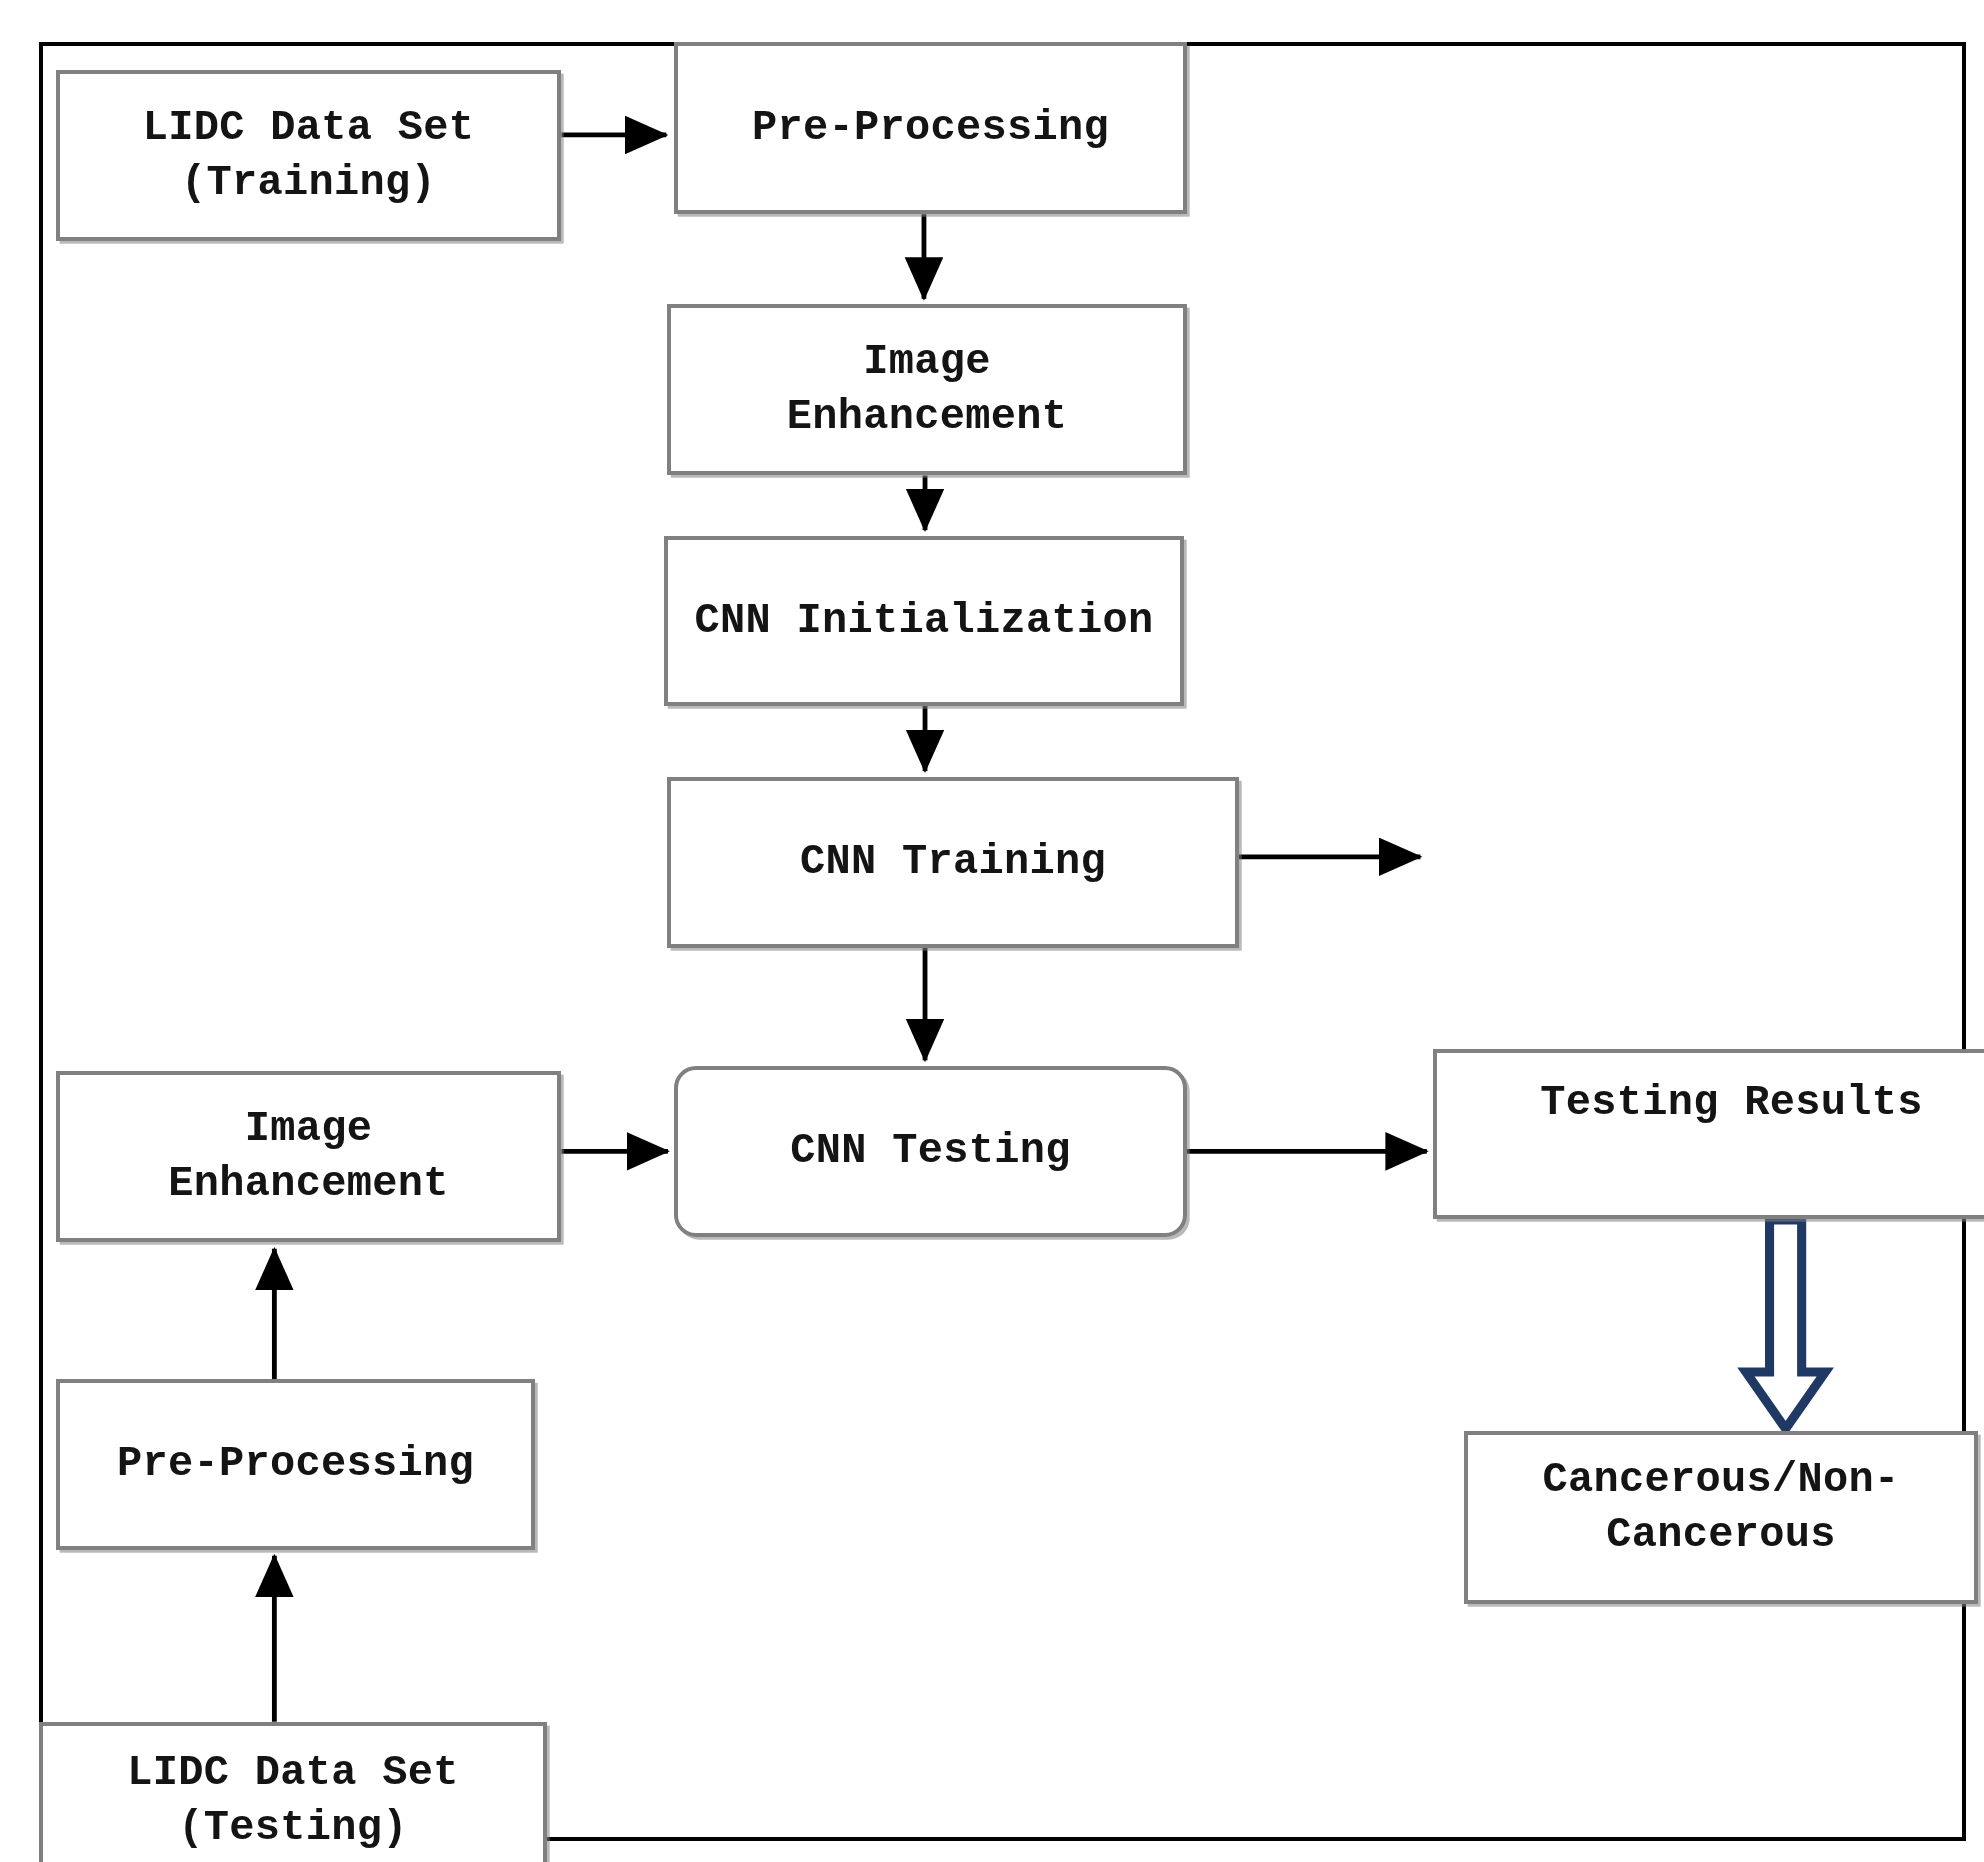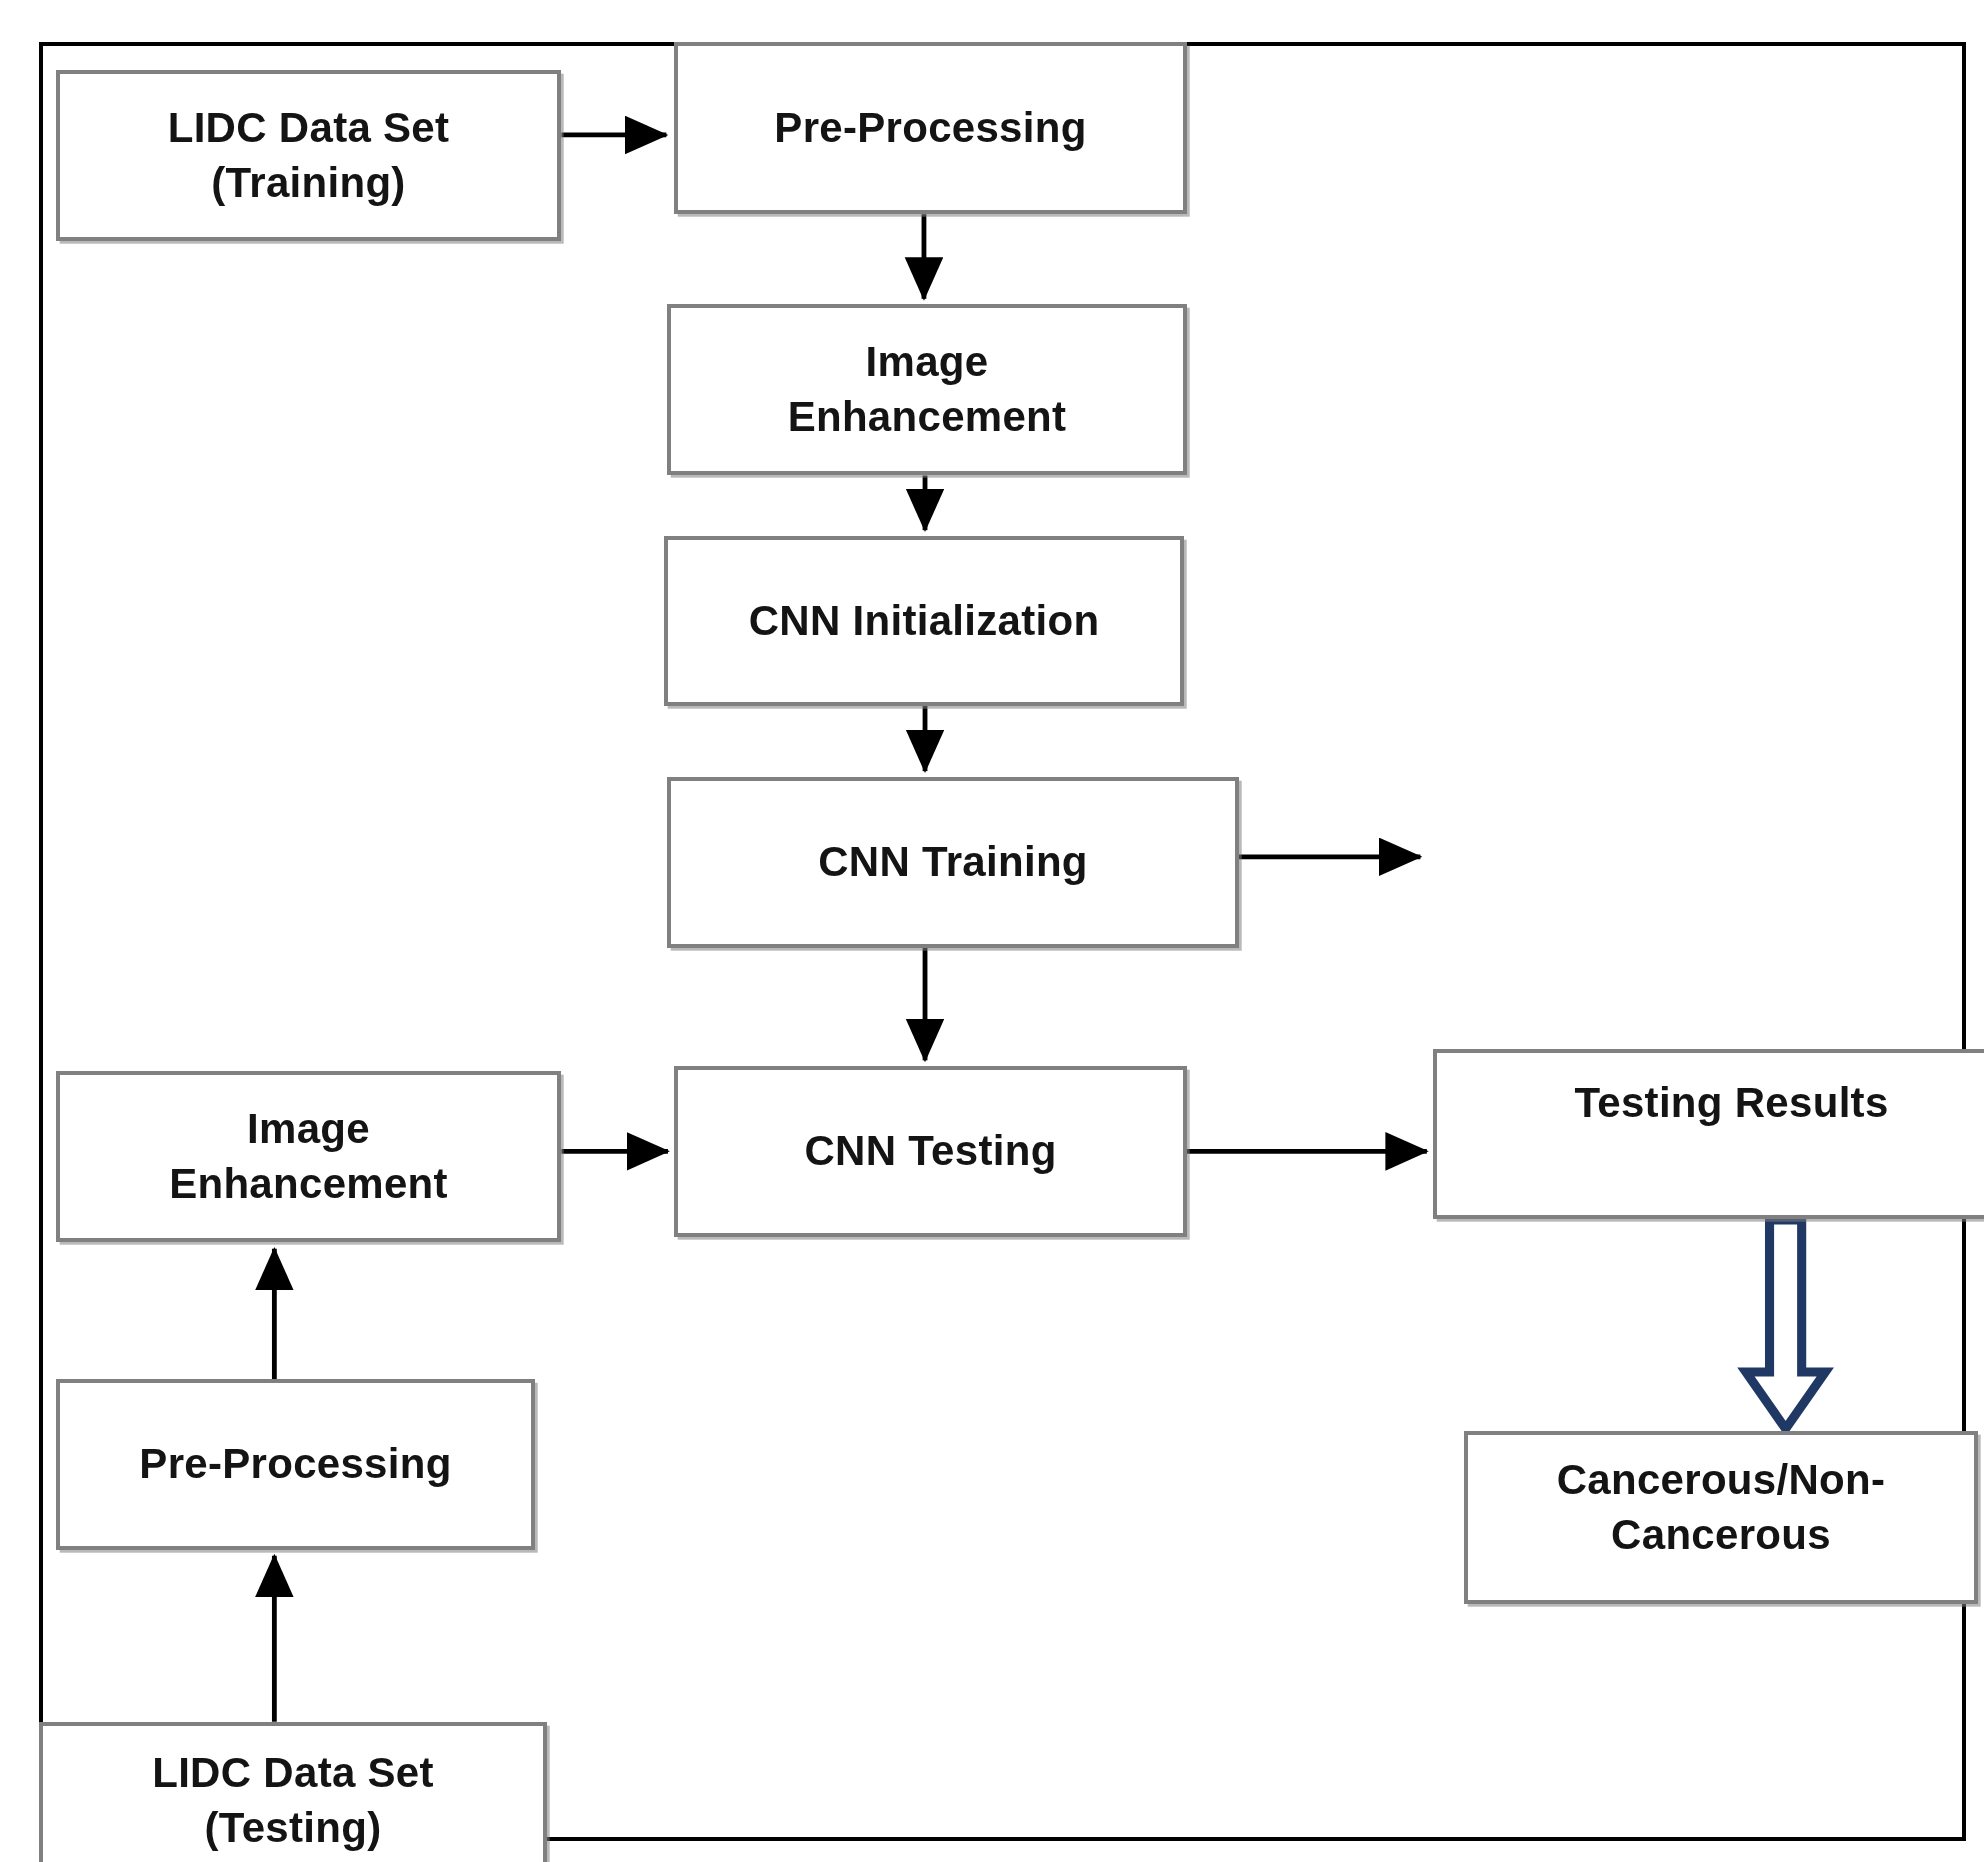--- a/index.html
+++ b/index.html
@@ -19,40 +19,40 @@
   .node{
     position:absolute;box-sizing:border-box;
     background:#ffffff;
     border:4.3px solid #808080;
     display:flex;align-items:center;justify-content:center;
     text-align:center;
     box-shadow: 3.2px 3.2px 0 -0.5px rgba(128,128,128,0.55);
   }
   .node .label{
     display:block;
-    font-family:Liberation Sans, sans-serif;
+    font-family:Liberation Mono, monospace;
     font-weight:bold;
     font-size:42px;
     line-height:1.30;
     color:#141414;
     letter-spacing:0.3px;
     padding:0 14px;
     white-space:pre-line;
     text-align:center;
   }
 
   
   #n-lidc-train   {left:56px; top:70px;  width:505px; height:171px;}
   #n-prep-top     {left:674px;top:42px;   width:513px; height:172px;}
   #n-imgenh-mid   {left:667px;top:304px;  width:520px; height:171px;}
   #n-cnn-init     {left:664px;top:536px; width:520px; height:170px;}
   #n-cnn-train    {left:667px;top:777px; width:572px; height:171px;}
   #n-train-res    {left:1426px;top:770px; width:518px; height:170px;}
   #n-imgenh-left  {left:56px; top:1071px; width:505px; height:171px;}
-  #n-cnn-test     {left:674px;top:1066px; width:513px; height:171px;}
+  #n-cnn-test     {left:674px;top:1066px; width:513px; height:171px;border-radius:22px;}
   #n-test-res     {left:1433px;top:1049px; width:597px; height:170px;}
   #n-prep-bottom  {left:56px; top:1379px; width:479px; height:171px;}
   #n-lidc-test    {left:39px;  top:1722px; width:508px; height:158px;}
   #n-cancerous    {left:1457px;top:1431px; width:514px; height:173px;margin-left:7px;}
 
   
   #connectors{position:absolute;left:0;top:0;width:1985px;height:1862px;pointer-events:none;}
 </style>
 </head>
 <body>

